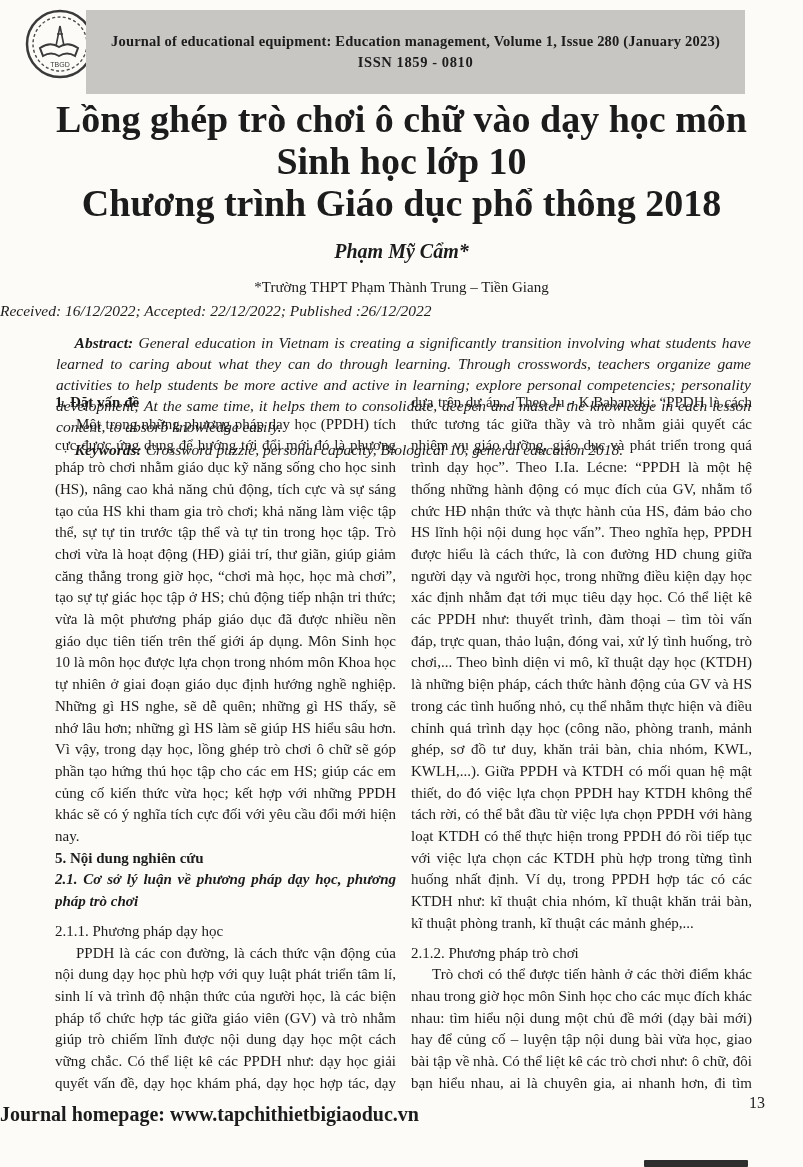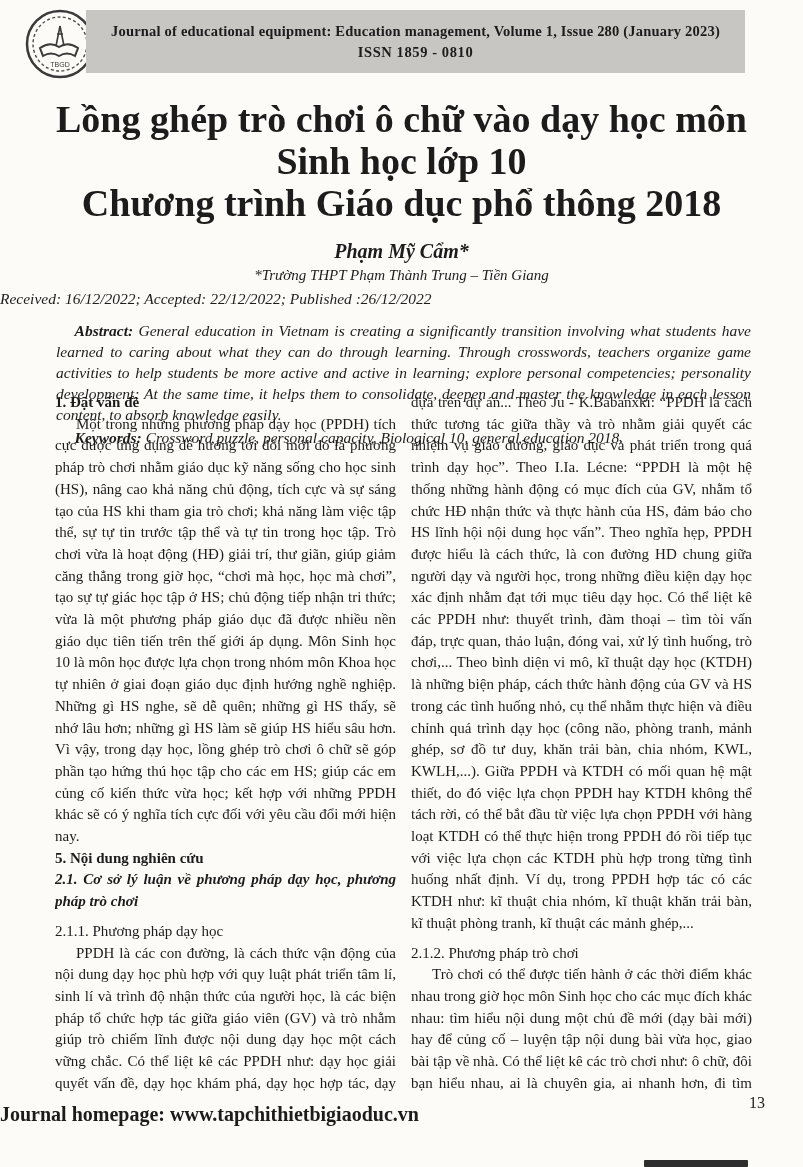--- a/index.html
+++ b/index.html
@@ -11,34 +11,34 @@
     color:#1c1c1c;
     font-family:"Liberation Serif", serif;
     overflow:hidden;
   }
   
   .header-wrap{position:absolute;top:10px;left:24px;right:58px;height:66px;}
   .logo{
     position:absolute;left:0;top:-2px;width:72px;height:72px;
   }
   .header-bar{
-    position:absolute;left:62px;right:0;top:0;height:63px;
+    position:absolute;left:62px;right:0;top:0;height:84px;
     background:#c7c6c3;
     display:flex;flex-direction:column;justify-content:center;align-items:center;
     gap:4px;
   }
   .header-line1{font-weight:bold;font-size:14.5px;letter-spacing:.2px;}
   .header-line2{font-weight:bold;font-size:14.5px;letter-spacing:.6px;}
   
   .title{
     margin:22px 40px 0 40px;
     text-align:center;font-weight:bold;font-size:38px;line-height:42px;
   }
   .author{margin-top:16px;text-align:center;font-weight:bold;font-style:italic;font-size:20px;}
-  .affiliation{margin-top:4px;text-align:center;font-style:italic;font-size:15px;}
+  .affiliation{margin-top:16px;text-align:center;font-size:15px;}
   .dates{margin-top:6px;text-align:left;font-style:italic;font-size:15.5px;}
   
   .abstract{
     margin:12px 52px 0 56px;
     font-style:italic;font-size:15.5px;line-height:21px;text-align:justify;
     text-indent:1.2em;
   }
   .keywords{
     margin:2px 52px 0 56px;
     font-style:italic;font-size:15.5px;line-height:21px;

